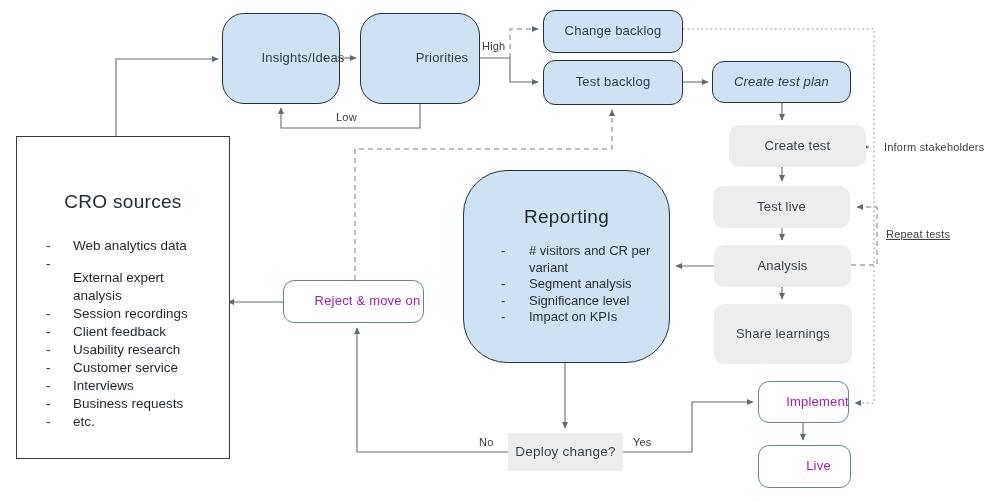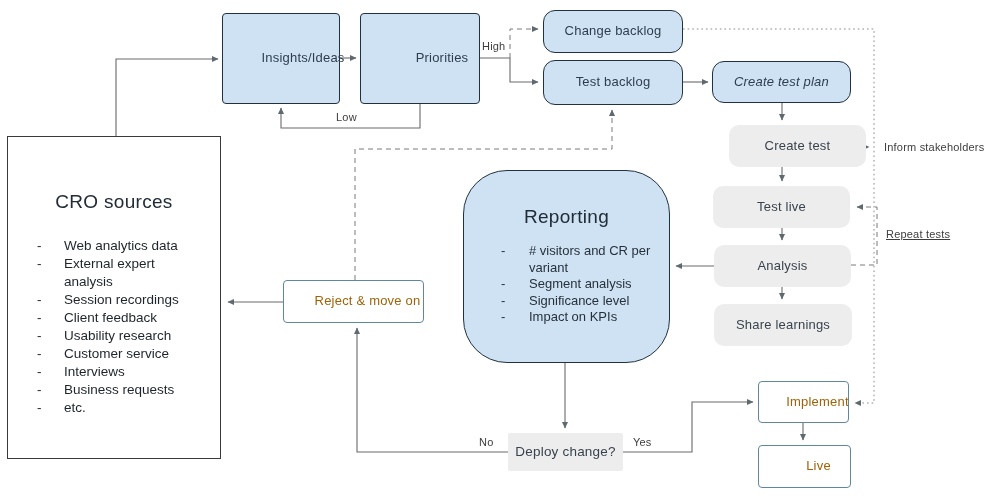--- a/index.html
+++ b/index.html
@@ -13,24 +13,24 @@
   .layer{position:absolute;left:0;top:0;width:992px;height:502px;}
   .node{
     position:absolute;box-sizing:border-box;
     display:flex;align-items:center;justify-content:center;
     text-align:center;
     font-size:13px;color:#2e3e4e;letter-spacing:.2px;
     line-height:1.25;
   }
   .blue{background:#cfe2f3;border:1.5px solid #22313f;}
   .blue.small{border-radius:12px;border-width:1.4px;}
-  .blue.big{border-radius:4px;padding-left:44px;}
+  .blue.big{border-radius:22px;padding-left:44px;}
   .gray{background:#ededed;border:none;border-radius:10px;color:#39434e;}
   .gray.square{border-radius:2px;}
-  .outline{background:#ffffff;border:1.4px solid #5f87a0;border-radius:4px;color:#a16207;padding-left:28px;}
+  .outline{background:#ffffff;border:1.4px solid #5f87a0;border-radius:11px;color:#a21caf;padding-left:28px;}
   .panel{
     position:absolute;box-sizing:border-box;
     background:#ffffff;border:1px solid #3a3a3a;
     color:#1d242b;
   }
   .panel-title{
     text-align:center;font-size:19px;color:#222c36;letter-spacing:.3px;
   }
   .bullet-list{display:block;}
   .li{display:flex;align-items:flex-start;}
@@ -80,30 +80,30 @@
       <path d="M510,58 L510,29 L538,29" marker-end="url(#arr)"></path>
       <path d="M355,280 L355,149 L612,149 L612,110" marker-end="url(#arr)"></path>
       <path d="M851,147 L869,147" marker-end="url(#arr)"></path>
       <path d="M851,265 L877,265 L877,207 L857,207" marker-end="url(#arr)"></path>
     </g>
     <g stroke="#8a8a8a" stroke-width="1" stroke-dasharray="1.6 3">
       <path d="M683,29 L874,29 L874,403 L855,403" marker-end="url(#arr)"></path>
     </g>
   </svg>
 
-  <div class="panel" style="left:7px;top:136px;width:214px;height:323px;">
+  <div class="panel" style="left:16px;top:136px;width:214px;height:323px;">
     <div class="panel-title" style="margin-top:54px;">CRO sources</div>
     <div class="bullet-list cro-list" style="margin-top:24px;padding-left:29px;padding-right:8px;">
       <div class="li">
           <span class="dash">-</span>
           <span>Web analytics data</span>
         </div>
       <div class="li">
           <span class="dash">-</span>
-          <span style="max-width:118px;">External expert analysis</span>
+          <span style="max-width:118px;margin-top:14px;">External expert analysis</span>
         </div>
       <div class="li">
           <span class="dash">-</span>
           <span>Session recordings</span>
         </div>
       <div class="li">
           <span class="dash">-</span>
           <span>Client feedback</span>
         </div>
       <div class="li">
@@ -147,21 +147,21 @@
 
   <div class="node gray" style="left:713px;top:125px;width:137px;height:42px;margin-left:16px;">
     <span>Create test</span>
   </div>
   <div class="node gray" style="left:713px;top:186px;width:137px;height:42px;">
     <span>Test live</span>
   </div>
   <div class="node gray" style="left:714px;top:245px;width:137px;height:42px;">
     <span>Analysis</span>
   </div>
-  <div class="node gray" style="left:714px;top:304px;width:138px;height:42px;">
+  <div class="node gray" style="left:714px;top:304px;width:138px;height:60px;">
     <span>Share learnings</span>
   </div>
 
   <div class="reporting" style="left:463px;top:170px;width:207px;height:193px;">
     <div class="panel-title" style="margin-top:35px;">Reporting</div>
     <div class="bullet-list rep-list" style="margin-top:15px;padding-left:37px;padding-right:14px;">
       <div class="li">
           <span class="dash">-</span>
           <span style="max-width:132px;"># visitors and CR per variant</span>
         </div>

